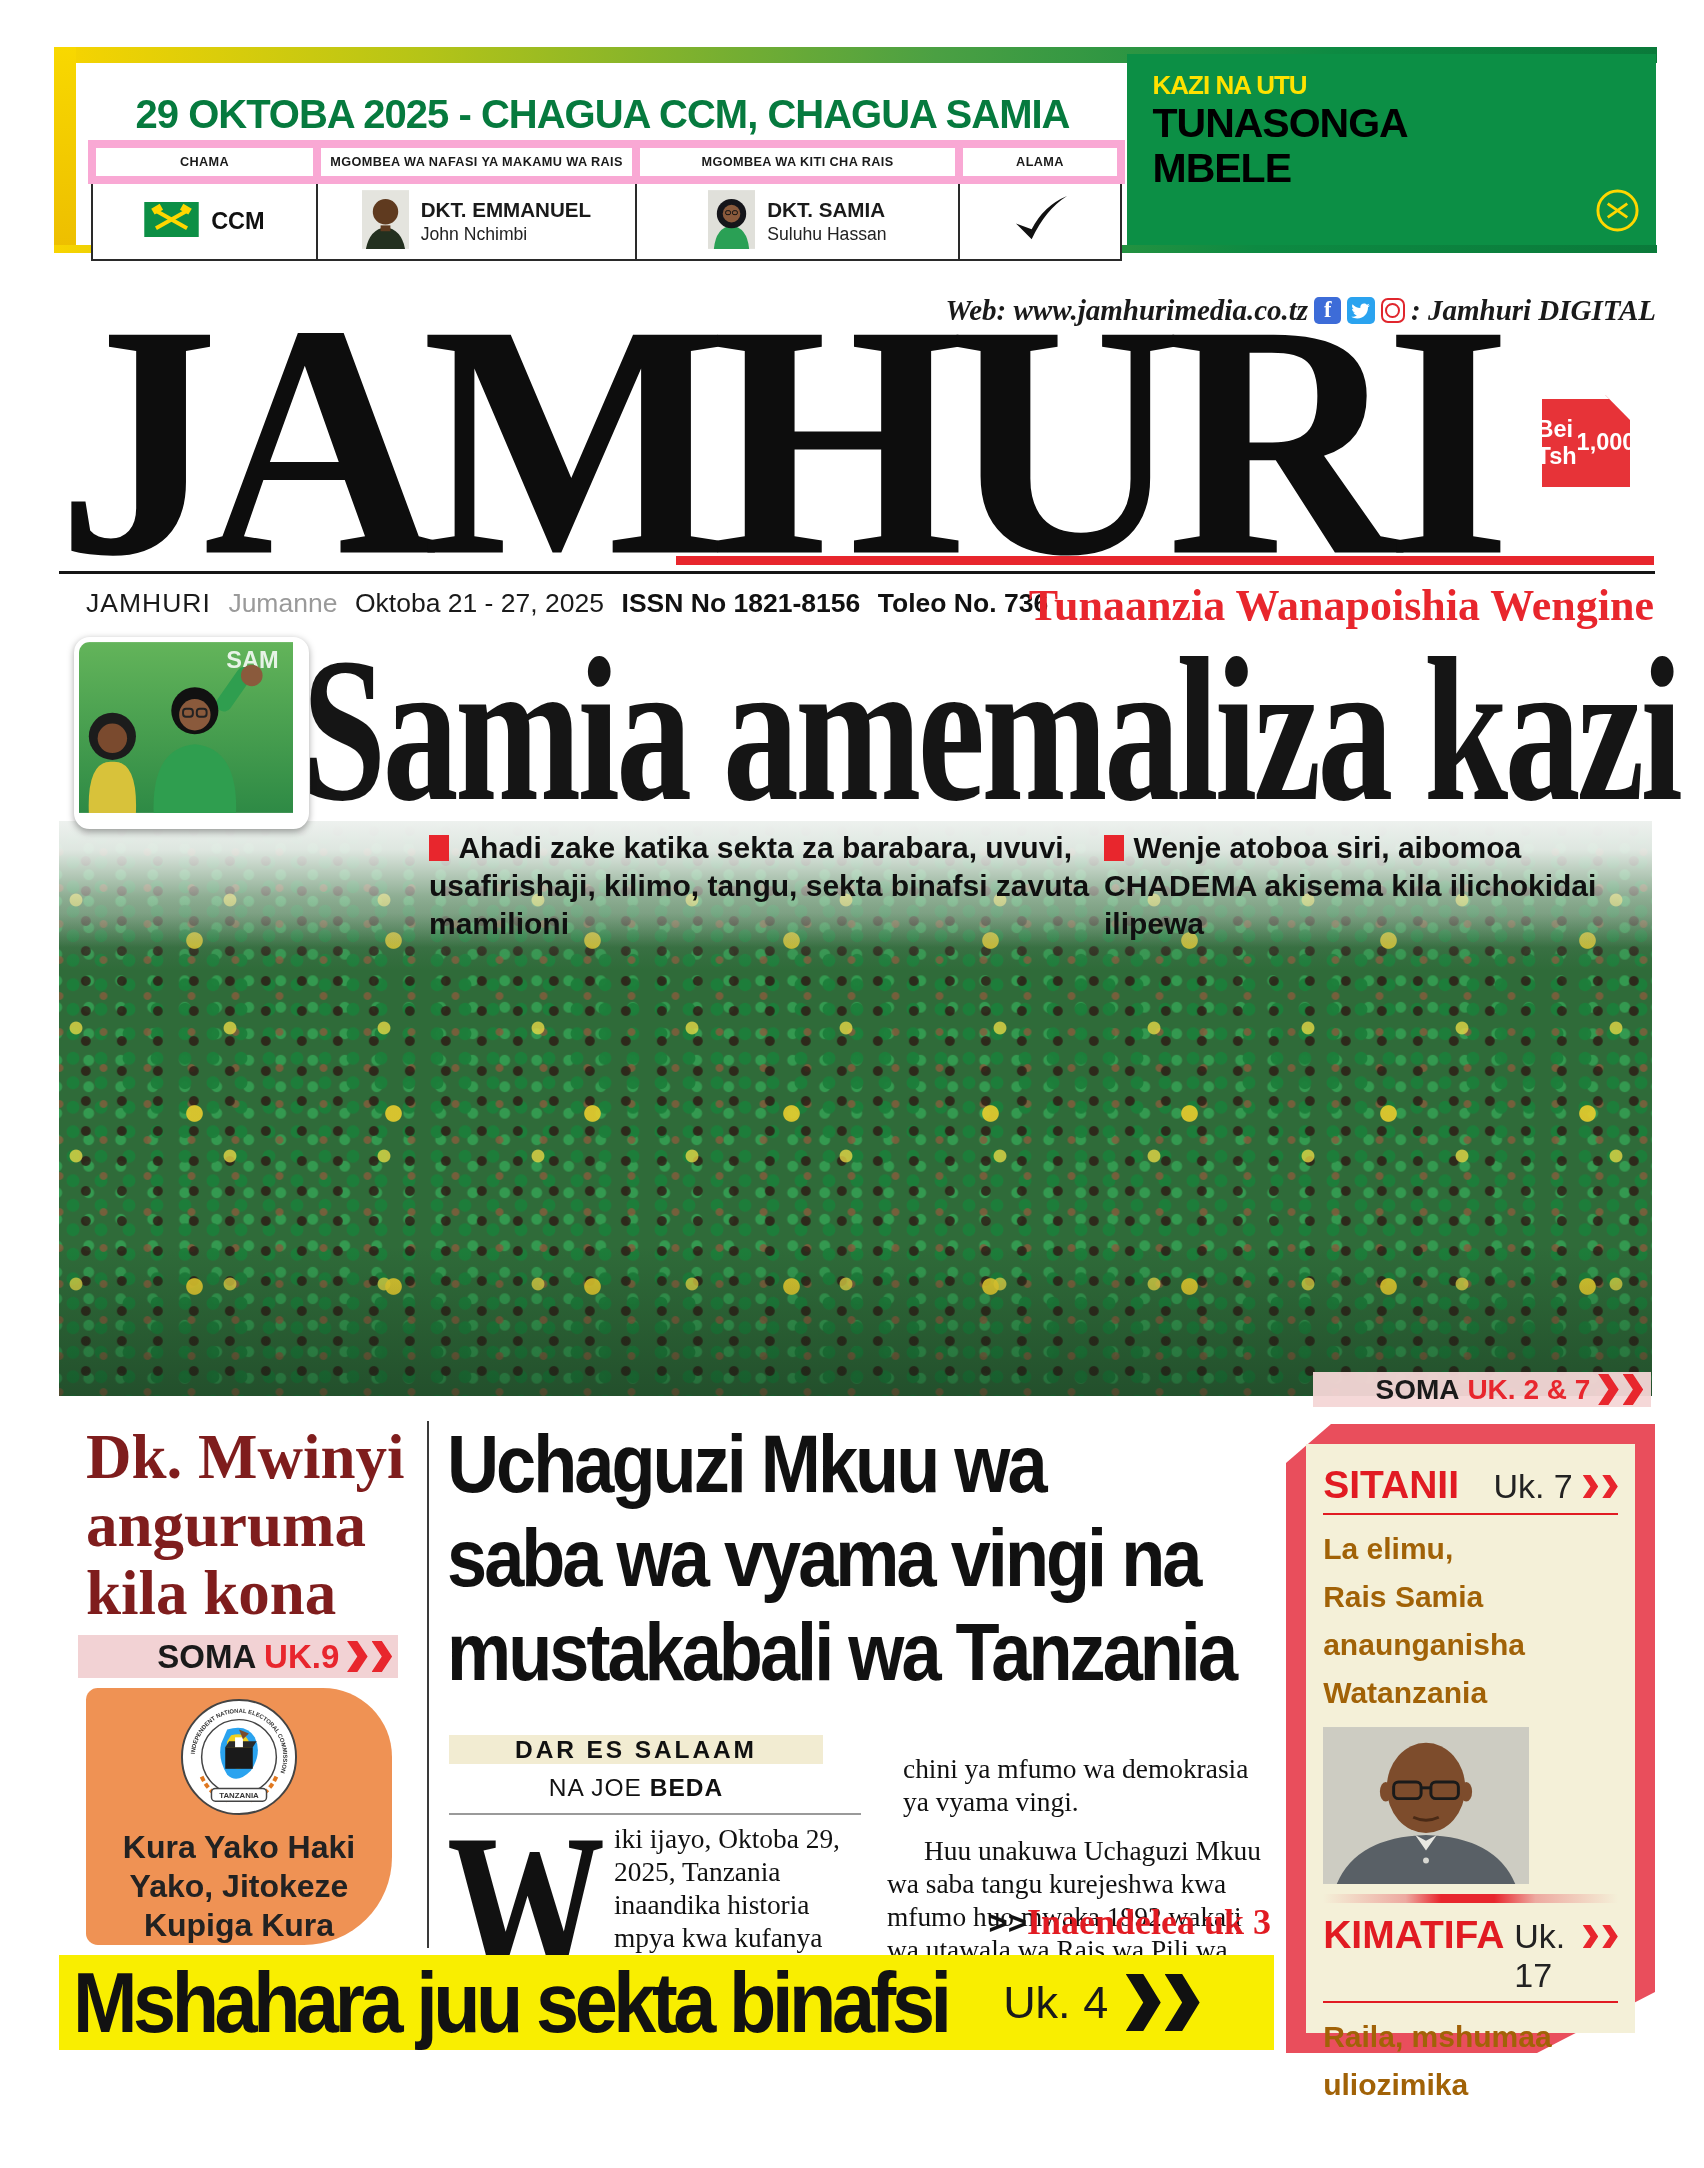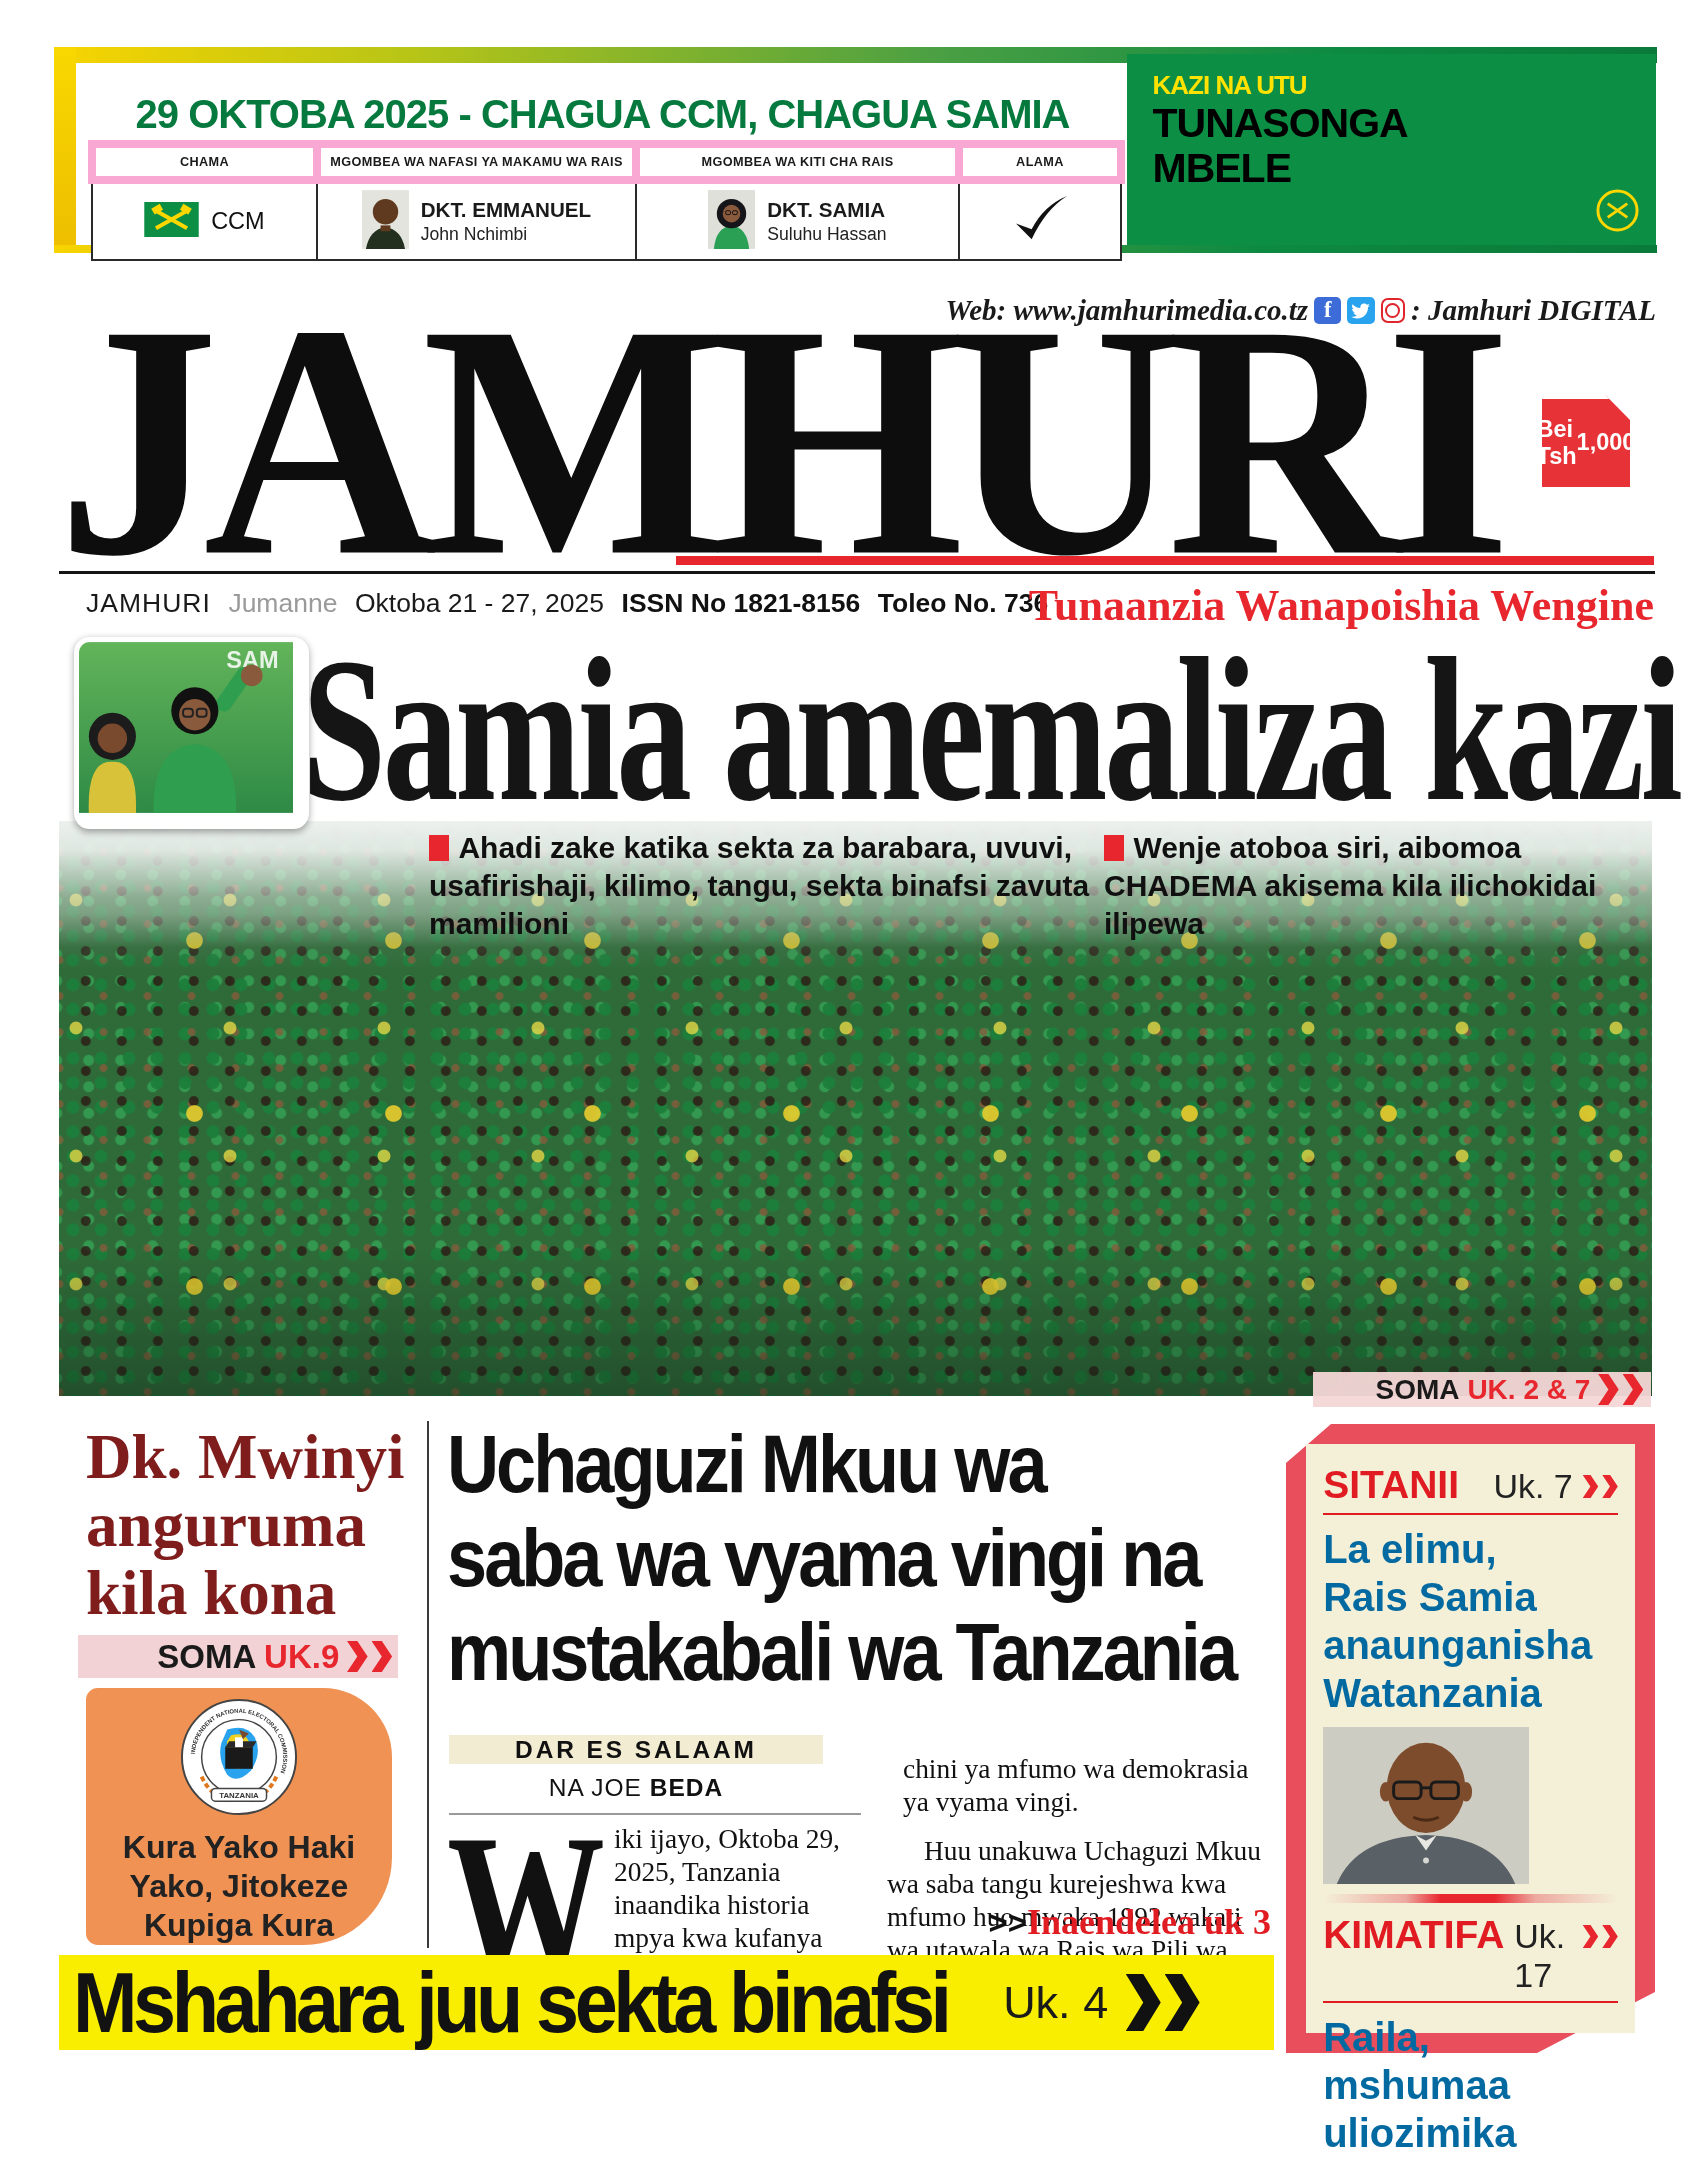--- a/index.html
+++ b/index.html
@@ -17,21 +17,21 @@
              background:linear-gradient(90deg,#f8d400 0%,#6aa93a 40%,#0d8a42 75%,#0a7a3a 100%);}
   .tb-headline{position:absolute;left:29px;top:45px;width:1039px;text-align:center;
                font-weight:bold;font-size:40px;letter-spacing:-1px;color:#067a3e;white-space:nowrap;}
   .tb-table{position:absolute;left:34px;top:93px;width:1029px;border-collapse:collapse;table-layout:fixed;}
   .tb-table th{border:8px solid #f9a8d4;font-size:12.7px;font-weight:bold;height:25.5px;
                letter-spacing:0.4px;color:#1a1a1a;background:#fff;}
   .tb-table td{border:2px solid #2a2a2a;height:73px;vertical-align:middle;background:#fff;}
   .cellflex{display:flex;align-items:center;justify-content:center;gap:11.8px;}
   .cand-title{font-size:20.6px;font-weight:bold;color:#1a1a1a;}
   .cand-name{font-size:17.6px;color:#222;margin-top:2px;}
-  .party-label{font-size:23.5px;font-weight:normal;}
+  .party-label{font-size:23.5px;font-weight:bold;}
   .promo{position:absolute;left:1073px;top:6.9px;width:529px;height:191px;background:#0c8f45;}
   .promo-l1{margin:15.7px 0 0 25.5px;font-size:26px;font-weight:bold;letter-spacing:-1px;color:#ffe200;}
   .promo-l2,.promo-l3{margin-left:25.5px;font-size:41px;font-weight:bold;letter-spacing:-1px;color:#000000;line-height:45px;}
   .promo-logo{position:absolute;right:15.7px;bottom:7.8px;}
 
   
   .webline{position:absolute;left:921px;top:288px;width:735px;height:45px;display:flex;
            align-items:center;justify-content:flex-end;gap:5.9px;}
   .webtxt,.digital{font-family:"Liberation Serif",serif;font-style:italic;font-weight:bold;
            font-size:29px;color:#1a1a1a;white-space:nowrap;}
@@ -134,21 +134,21 @@
   .sidebar{position:absolute;left:1286px;top:1424px;width:369px;height:629px;background:#e94e5c;}
   .sb-cut-tl{position:absolute;left:0;top:0;width:45px;height:39px;background:#fff;
              clip-path:polygon(0 0,100% 0,0 100%);}
   .sb-cut-br{position:absolute;right:0;bottom:0;width:118px;height:61px;background:#fff;
              clip-path:polygon(0 100%,100% 0,100% 100%);}
   .sb-inner{position:absolute;inset:19.6px;background:#f4f0d8;padding:19.6px 17.6px;box-sizing:border-box;}
   .sb-row{display:flex;align-items:baseline;gap:9.8px;}
   .sb-tag{font-weight:bold;font-size:39px;color:#e11b22;}
   .sb-page{font-size:34px;color:#222;margin-left:auto;}
   .sb-rule{height:2px;background:#e11b22;margin:5.9px 0 9.8px 0;}
-  .sb-head{font-weight:bold;font-size:40px;line-height:48px;color:#0369a1;}
+  .sb-head{font-weight:bold;font-size:30px;line-height:48px;color:#a16207;}
   .sb-photo{display:block;margin:9.8px auto 0 auto;}
   .sb-strip{height:9.8px;margin:5.9px 0 9.8px 0;
             background:linear-gradient(90deg,rgba(244,240,216,0) 0%,#eda9a0 28%,#e8262d 40%,#e8262d 58%,#eda9a0 72%,rgba(244,240,216,0) 100%);}
 
   
   .bottombanner{position:absolute;left:59px;top:1955px;width:1215px;height:95px;background:#f9ee00;
                 display:flex;align-items:center;gap:17.6px;padding:0 13.7px;box-sizing:border-box;}
   .bb-head{font-weight:bold;font-size:86px;letter-spacing:-4.9px;white-space:nowrap;color:#121212;
            transform:scaleX(.9);transform-origin:center left;}
   .bb-page{font-size:45px;color:#1a1a1a;margin-left:-59px;white-space:nowrap;}

